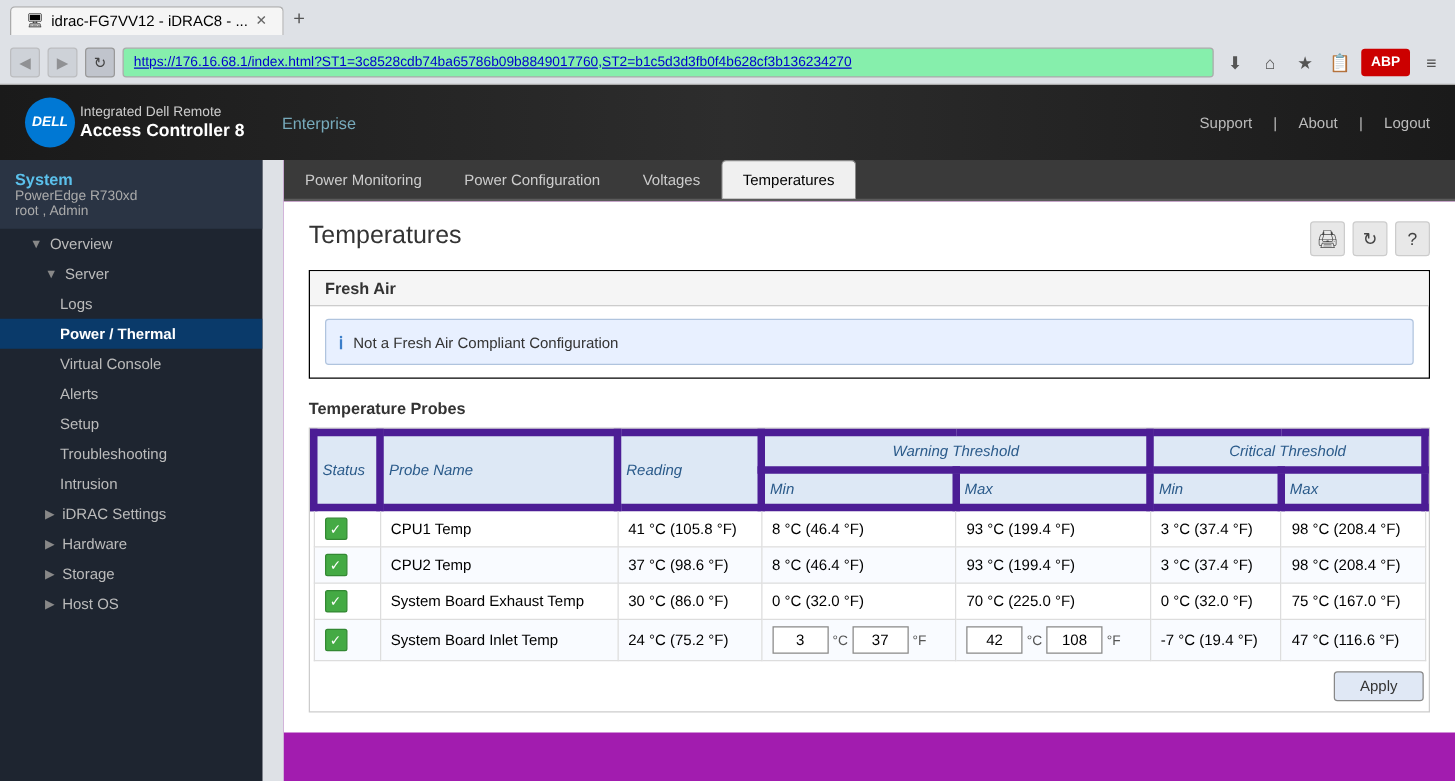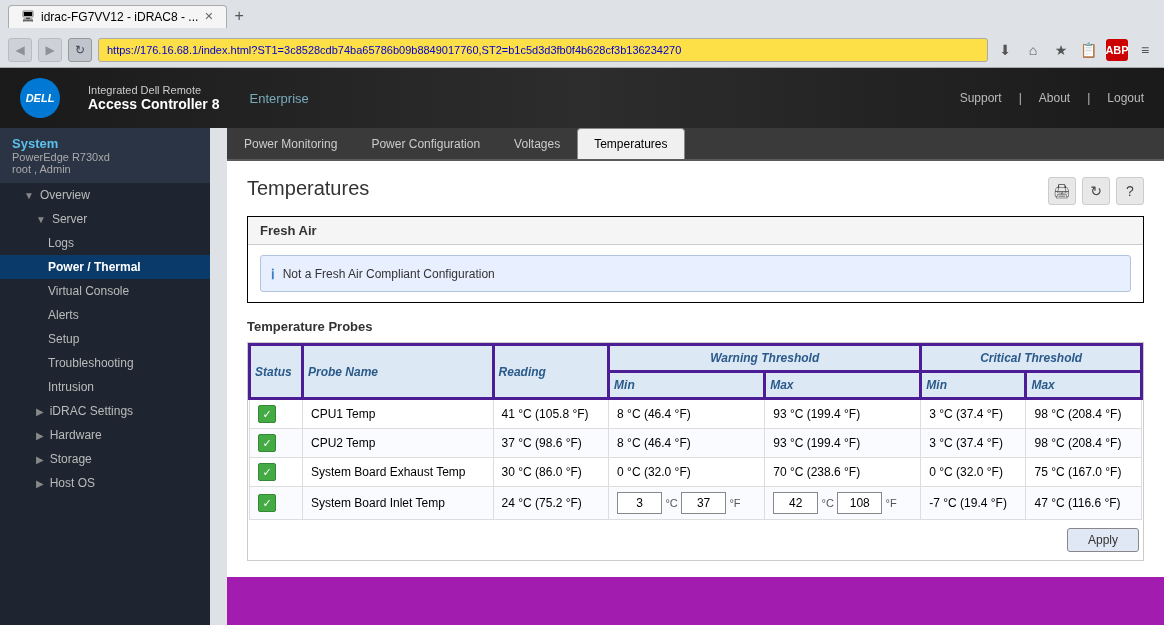--- a/index.html
+++ b/index.html
@@ -7,29 +7,29 @@
 
     
     .browser-frame { width: 1164px; height: 625px; background: #dee1e6; display: flex; flex-direction: column; }
     .browser-titlebar { background: #dee1e6; padding: 4px 8px; display: flex; align-items: center; gap: 8px; height: 32px; }
     .browser-tab { background: #f5f5f5; border: 1px solid #aaa; border-bottom: none; border-radius: 4px 4px 0 0; padding: 4px 12px; font-size: 12px; display: flex; align-items: center; gap: 6px; }
     .browser-tab-close { color: #666; font-size: 11px; cursor: pointer; }
     .browser-new-tab { color: #555; font-size: 16px; }
     .browser-controls { background: #dee1e6; padding: 4px 8px; display: flex; align-items: center; gap: 6px; height: 36px; border-bottom: 1px solid #aaa; }
     .nav-btn { width: 24px; height: 24px; background: #c0c4cc; border: 1px solid #999; border-radius: 3px; display: flex; align-items: center; justify-content: center; font-size: 12px; color: #444; cursor: pointer; }
     .nav-btn.disabled { opacity: 0.5; }
-    .address-bar { flex: 1; height: 24px; border: 1px solid #aaa; border-radius: 3px; padding: 0 8px; font-size: 11px; background: #fde047; color: #00c; }
+    .address-bar { flex: 1; height: 24px; border: 1px solid #aaa; border-radius: 3px; padding: 0 8px; font-size: 11px; background: #86efac; color: #00c; text-decoration: underline; }
     .browser-icons { display: flex; gap: 6px; align-items: center; }
     .browser-icon { width: 22px; height: 22px; display: flex; align-items: center; justify-content: center; font-size: 14px; color: #555; cursor: pointer; }
 
     
     .idrac-container { display: flex; flex-direction: column; flex: 1; overflow: hidden; }
     .idrac-header { background: linear-gradient(to right, #1a1a1a, #2d2d2d, #1a1a1a); height: 60px; display: flex; align-items: center; padding: 0 20px; justify-content: space-between; }
     .dell-logo { width: 40px; height: 40px; background: #0078d4; border-radius: 50%; display: flex; align-items: center; justify-content: center; color: white; font-weight: bold; font-size: 12px; }
-    .header-title { color: white; margin-left: 28px; }
+    .header-title { color: white; margin-left: 4px; }
     .header-title div:first-child { font-size: 11px; color: #ccc; }
     .header-title div:last-child { font-size: 14px; font-weight: bold; }
     .header-brand { color: #7ab; font-size: 13px; margin-left: 20px; }
     .header-links { color: #bbb; font-size: 12px; display: flex; gap: 17px; }
     .header-links a { color: #bbb; text-decoration: none; cursor: pointer; }
     .header-left { display: flex; align-items: center; }
 
     
     .main-area { display: flex; flex: 1; overflow: hidden; gap: 17px; }
 
@@ -62,21 +62,21 @@
     
     .section-box { border: 1px solid #000000; margin-bottom: 16px; }
     .section-header { background: #f5f5f5; border-bottom: 1px solid #ccc; padding: 6px 12px; font-size: 13px; font-weight: bold; color: #333; }
     .section-body { padding: 10px 12px; }
     .info-msg { display: flex; align-items: center; gap: 8px; padding: 8px 10px; background: #e8f0ff; border: 1px solid #b0c4de; border-radius: 3px; font-size: 12px; color: #333; }
     .info-icon { color: #3a7dc9; font-weight: bold; font-size: 14px; }
 
     
     .temp-probes-title { font-size: 13px; font-weight: bold; color: #333; margin-bottom: 8px; }
     .data-table { width: 100%; border-collapse: collapse; font-size: 12px; }
-    .data-table th { background: #dde8f5; color: #2a5a8a; font-weight: bold; padding: 5px 4px; border: 3px solid #4c1d95; text-align: left; font-style: italic; }
+    .data-table th { background: #dde8f5; color: #2a5a8a; font-weight: normal; padding: 5px 4px; border: 6px solid #4c1d95; text-align: left; font-style: italic; }
     .data-table td { padding: 5px 8px; border: 1px solid #ddd; vertical-align: middle; }
     .data-table tr:nth-child(even) td { background: #f9fbff; }
     .data-table tr:nth-child(odd) td { background: white; }
     .status-ok { width: 18px; height: 18px; background: #4a4; border: 1px solid #383; display: inline-flex; align-items: center; justify-content: center; color: white; font-size: 11px; border-radius: 2px; }
     .header-group { text-align: center; background: #dde8f5; }
     .apply-row { text-align: right; padding: 8px 4px; }
     .apply-btn { padding: 4px 20px; background: #e0e8f5; border: 1px solid #888; border-radius: 3px; cursor: pointer; font-size: 12px; color: #333; }
     .editable-input { width: 45px; height: 22px; border: 1px solid #888; text-align: center; font-size: 12px; padding: 0 2px; }
     .unit-label { color: #555; font-size: 11px; }
     .page-scroll { flex: 1; overflow-y: auto; }
@@ -98,21 +98,21 @@
   <div class="browser-controls">
     <div class="nav-btn disabled">◀</div>
     <div class="nav-btn disabled">▶</div>
     <div class="nav-btn">↻</div>
     <input class="address-bar" type="text" value="https://176.16.68.1/index.html?ST1=3c8528cdb74ba65786b09b8849017760,ST2=b1c5d3d3fb0f4b628cf3b136234270" style="">
     <div class="browser-icons">
       <div class="browser-icon">⬇</div>
       <div class="browser-icon">⌂</div>
       <div class="browser-icon">★</div>
       <div class="browser-icon">📋</div>
-      <div class="browser-icon" style="background:#c00;color:white;font-size:11px;font-weight:bold;border-radius:3px;width:22px;height:22px;">ABP</div>
+      <div class="browser-icon" style="background:#c00;color:white;font-size:11px;font-weight:bold;border-radius:3px;width:39px;height:22px;">ABP</div>
       <div class="browser-icon">≡</div>
     </div>
   </div>
 
   <div class="idrac-container">
 
     <div class="idrac-header">
       <div class="header-left">
         <div class="dell-logo">
           <span style="font-style:italic;font-weight:bold;font-size:11px;">DELL</span>
@@ -262,21 +262,21 @@
                       <td>8 °C (46.4 °F)</td>
                       <td>93 °C (199.4 °F)</td>
                       <td>3 °C (37.4 °F)</td>
                       <td>98 °C (208.4 °F)</td>
                     </tr>
                     <tr>
                       <td><div class="status-ok">✓</div></td>
                       <td>System Board Exhaust Temp</td>
                       <td>30 °C (86.0 °F)</td>
                       <td>0 °C (32.0 °F)</td>
-                      <td>70 °C (238.6 °F)</td>
+                      <td>70 °C (225.0 °F)</td>
                       <td>0 °C (32.0 °F)</td>
                       <td>75 °C (167.0 °F)</td>
                     </tr>
                     <tr>
                       <td><div class="status-ok">✓</div></td>
                       <td>System Board Inlet Temp</td>
                       <td>24 °C (75.2 °F)</td>
                       <td>
                         <input class="editable-input" type="text" value="3" style=""> <span class="unit-label">°C</span>
                         <input class="editable-input" type="text" value="37" style=""> <span class="unit-label">°F</span>

